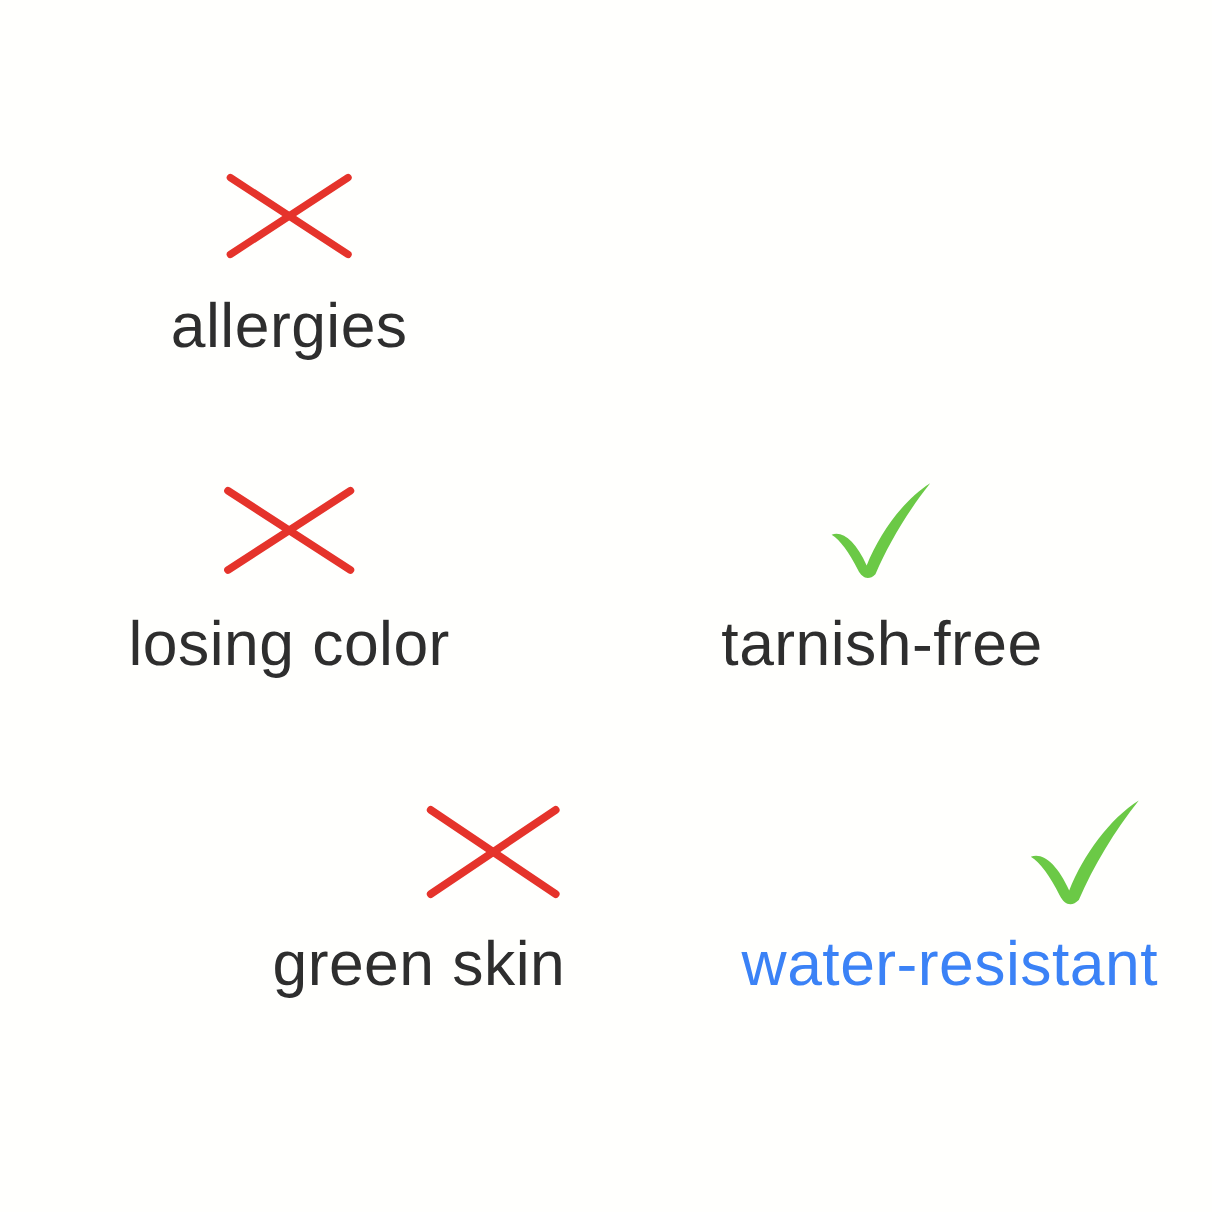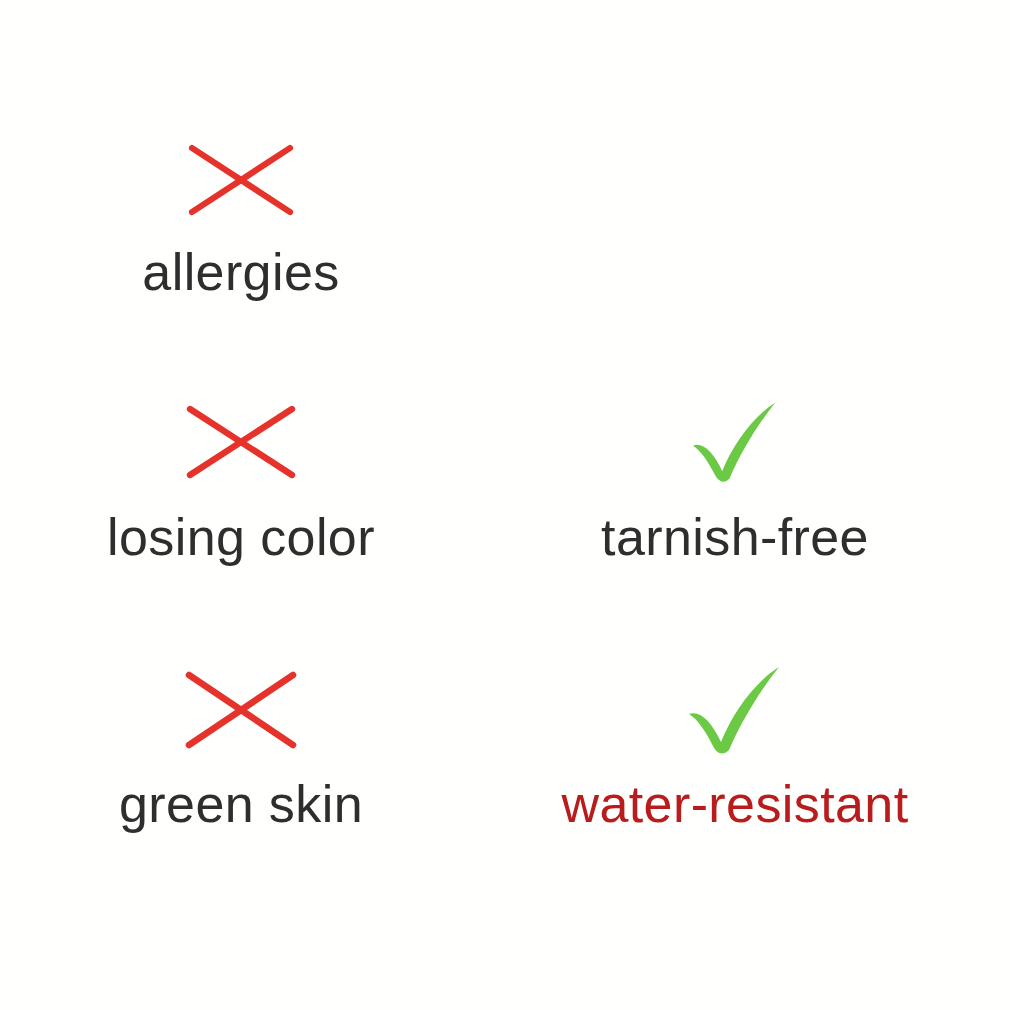--- a/index.html
+++ b/index.html
@@ -41,21 +41,21 @@
     align-items: center;
     justify-content: flex-start;
   }
 
   
   .col-left  { left: 11px; }
   .col-right { left: 505px; }
 
   .row-1 { top: 118px; }
   .row-2 { top: 383px; }
-  .row-3 { top: 648px; }
+  .row-3 { top: 648px; align-items: flex-end; }
 
   .icon-wrap {
     width: 120px;
     height: 92px;
     display: flex;
     align-items: center;
     justify-content: center;
     position: relative;
   }
   .icon-wrap svg {
@@ -138,17 +138,17 @@
       </div>
       <div class="label" style="color: rgb(46, 46, 46);">green skin</div>
     </div>
 
     <div class="cell col-right row-3">
       <div class="icon-wrap icon-check">
         <svg viewBox="0 0 100 92" xmlns="http://www.w3.org/2000/svg" aria-hidden="true">
           <path d="M4 50 C 14 46, 26 56, 36 78 C 48 48, 70 18, 94 3 C 74 28, 56 58, 44 86 C 38 92, 32 90, 28 82 C 20 66, 12 55, 4 50 Z" fill="#6bc946"></path>
         </svg>
       </div>
-      <div class="label" style="color: #b91c1c;">water-resistant</div>
+      <div class="label" style="color: #3b82f6;">water-resistant</div>
     </div>
 
   </div>
 </div>
 
 </body></html>

